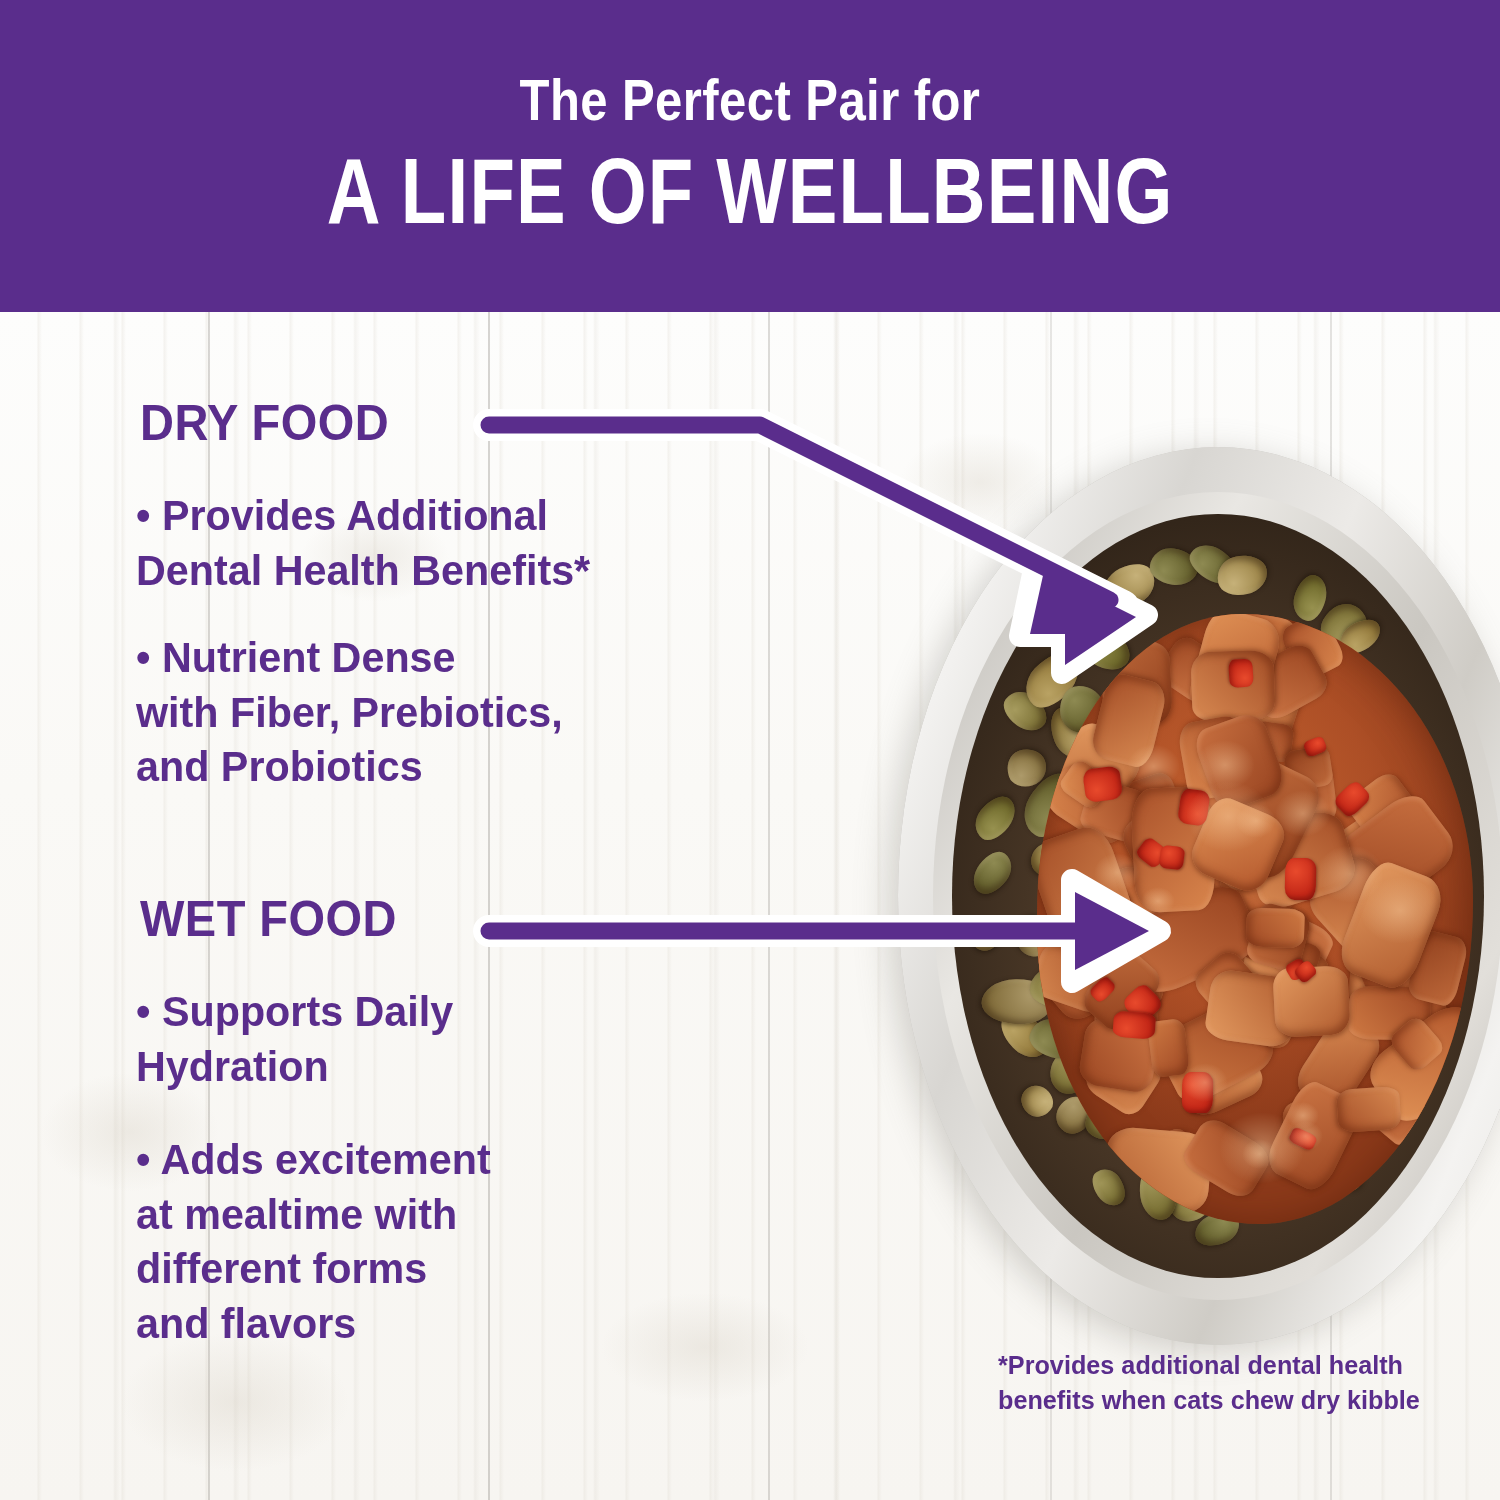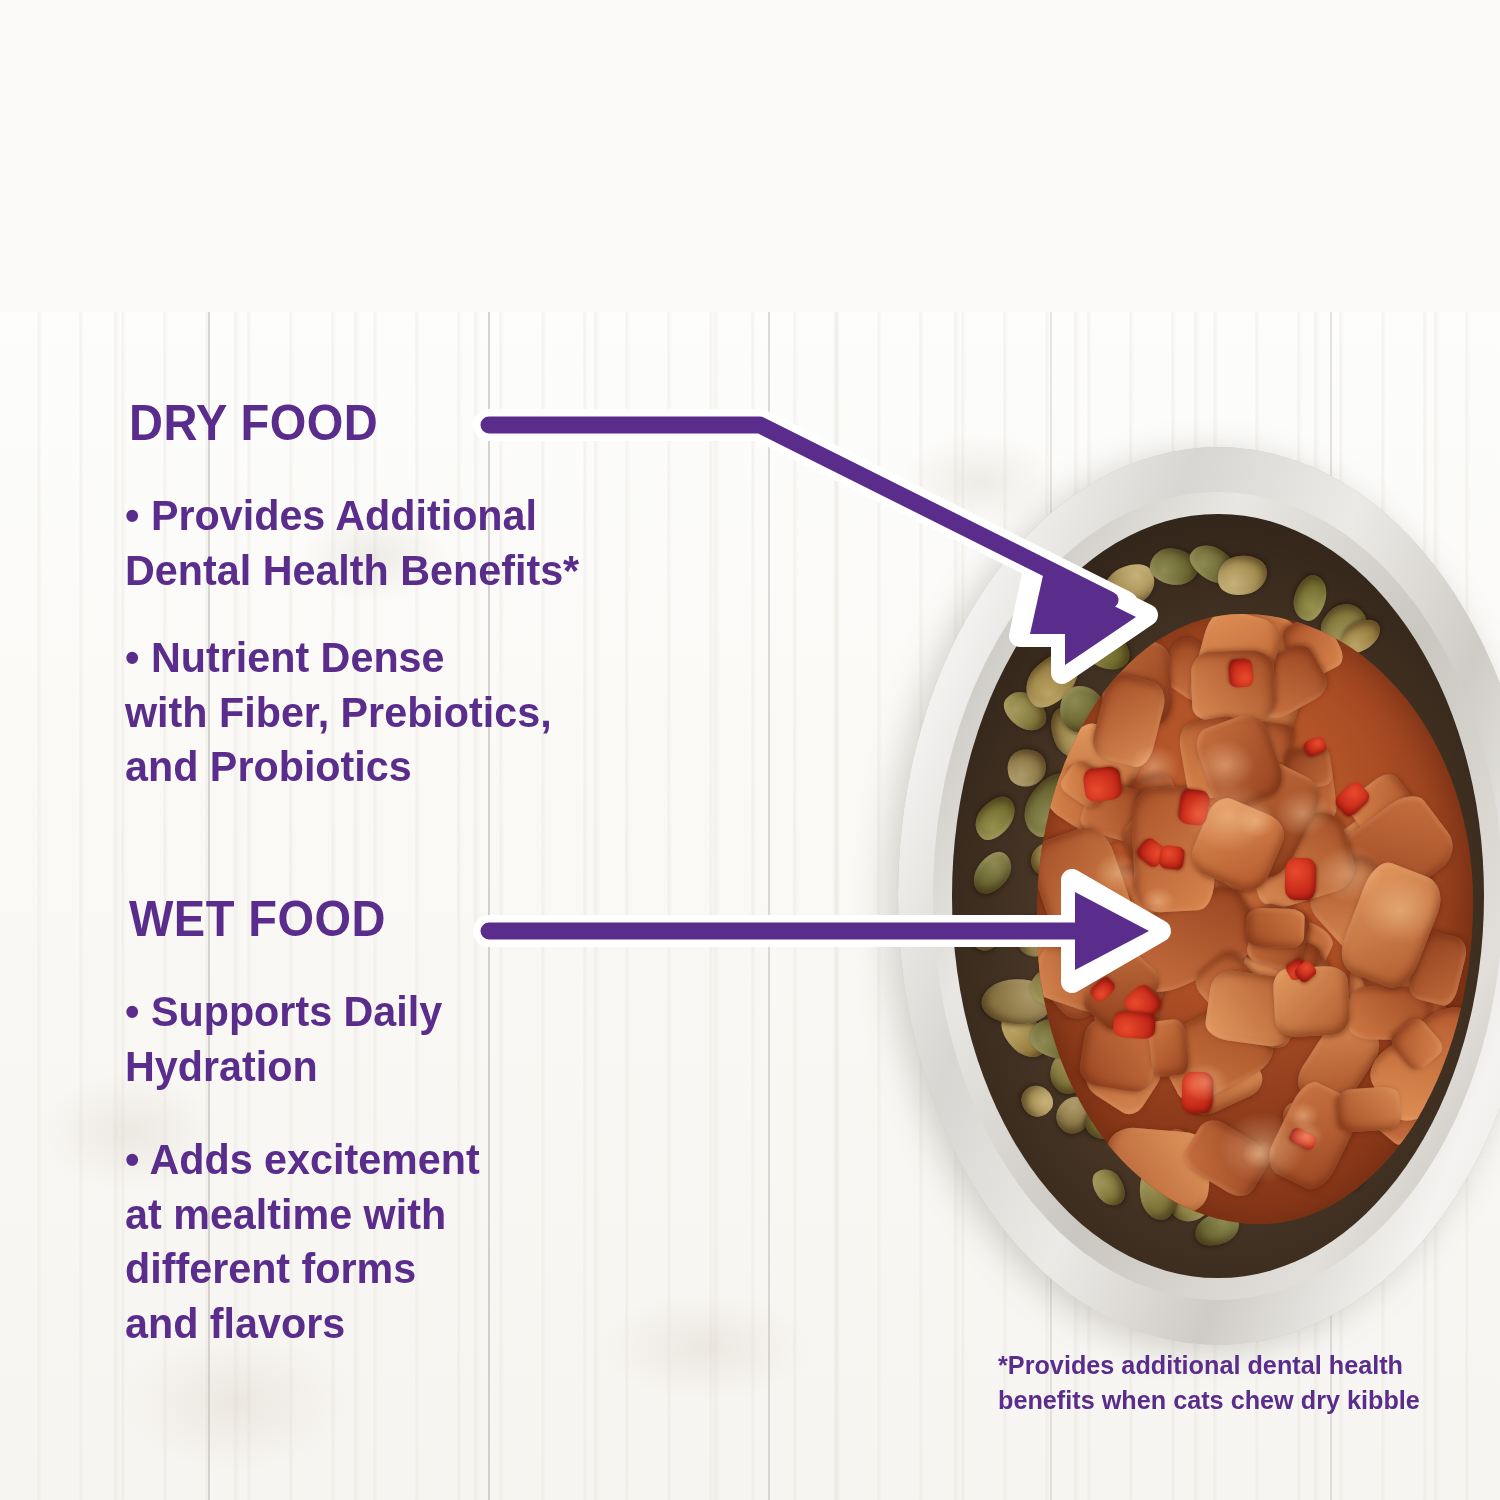--- a/index.html
+++ b/index.html
@@ -67,21 +67,21 @@
     font-size:93px;
     font-weight:700;
     letter-spacing:1.5px;
     line-height:1.05;
     margin-top:12px;
     transform:scaleX(.80);
     white-space:nowrap;
   }
 
   
-  .copy-col { position:absolute; left:1px; top:312px; width:860px; height:1188px; }
+  .copy-col { position:absolute; left:12px; top:312px; width:860px; height:1188px; }
 
   .section-title {
     position:absolute;
     color:#5A2D8C;
     font-size:50px;
     font-weight:700;
     letter-spacing:.5px;
     white-space:nowrap;
     transform:scaleX(.94);
     transform-origin:left center;
@@ -198,20 +198,24 @@
 
   <div class="wood-bg">
     <div class="grain-blotch" style="left:40px;  top:760px; width:180px; height:120px;"></div>
     <div class="grain-blotch" style="left:300px; top:200px; width:150px; height:90px;"></div>
     <div class="grain-blotch" style="left:600px; top:980px; width:210px; height:110px;"></div>
     <div class="grain-blotch" style="left:900px; top:120px; width:160px; height:100px;"></div>
     <div class="grain-blotch" style="left:1180px;top:640px; width:190px; height:130px;"></div>
     <div class="grain-blotch" style="left:120px; top:1020px;width:230px; height:140px;"></div>
   </div>
 
+  <div class="header-band">
+    <div class="header-line1">The Perfect Pair for</div>
+    <div class="header-line2">A LIFE OF WELLBEING</div>
+  </div>
 
   <div class="bowl-wrap">
     <div class="bowl">
       <div class="rim"></div>
       <div class="rim-inner"></div>
       <div class="interior">
         <div class="kibble-layer" id="kibble-layer">
             <div class="kib" style="left: 70.6934%; top: 84.0343%; width: 5.3736%; height: 5.28136%; background: radial-gradient(circle at 34% 30%, rgb(185, 162, 99), rgb(141, 115, 53) 78%); transform: rotate(296deg);"></div>
             <div class="kib" style="left: 64.7881%; top: 85.5441%; width: 5.78754%; height: 4.26602%; background: radial-gradient(circle at 34% 30%, rgb(194, 171, 114), rgb(147, 122, 60) 78%); transform: rotate(68deg);"></div>
             <div class="kib" style="left: 47.0579%; top: 90.6045%; width: 5.80354%; height: 5.99623%; background: radial-gradient(circle at 34% 30%, rgb(142, 138, 82), rgb(95, 91, 40) 78%); transform: rotate(67deg);"></div>

